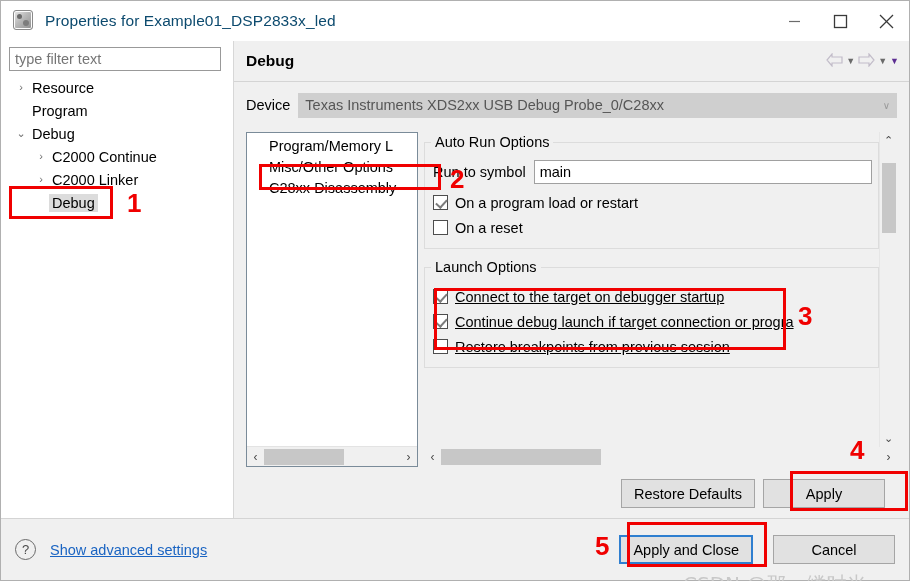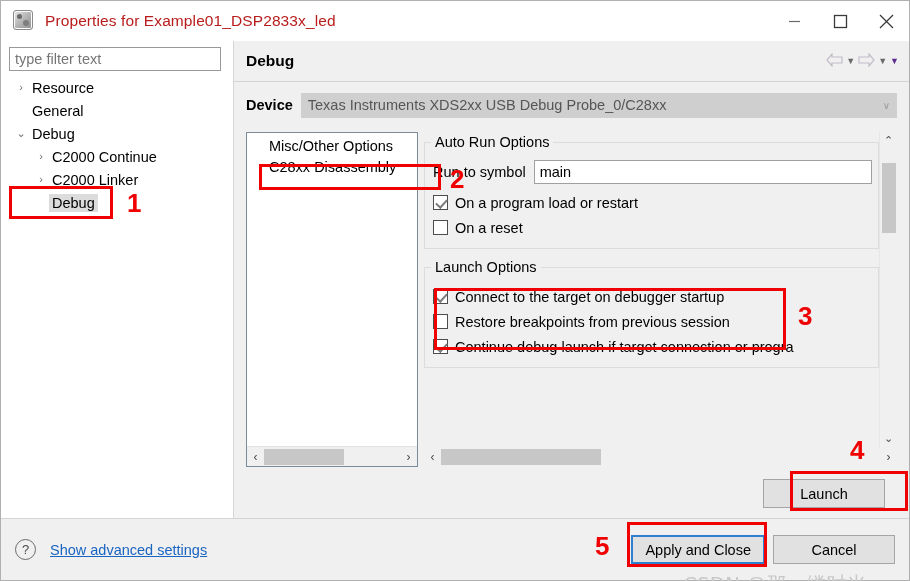--- a/index.html
+++ b/index.html
@@ -43,21 +43,21 @@
   .cube:before {
     content:""; position:absolute; left:3px; top:3px;
     width:5px; height:5px; border-radius:50%;
     background:#6a6a6a;
   }
   .cube:after {
     content:""; position:absolute; right:3px; bottom:3px;
     width:6px; height:6px; border-radius:50%;
     background:#7d7d7d;
   }
-  .title-text { font-size:15.5px; color:#b91c1c; letter-spacing:0.1px;text-align:right; }
+  .title-text { font-size:15.5px; color:#0c4a6e; letter-spacing:0.1px;text-align:right; }
 
   .winbtns { margin-left:auto; display:flex; height:40px; }
   .winbtn {
     width:46px; height:40px; display:flex; align-items:center; justify-content:center;
     color:#6b6b6b;
   }
   .winbtn svg { display:block; }
 
   
   .content { flex:1; display:flex; min-height:0; background:#ffffff; }
@@ -109,21 +109,21 @@
   }
   .rp-title { font-weight:bold; font-size:15.5px; }
   .navicons { margin-left:auto; display:flex; align-items:center; gap:3px; }
   .navicons .arrow { color:#c9c4cf; }
   .navicons .caret { color:#6a6a6a; font-size:9px; }
   .navicons .caret.purple { color:#5c2d91; }
 
   .rp-body { flex:1; padding:10px 12px 0 12px; min-height:0; display:flex; flex-direction:column; }
 
   .device-row { display:flex; align-items:center; height:26px; margin-bottom:14px; }
-  .device-label { font-size:14.5px; margin-right:8px;font-weight:bold; }
+  .device-label { font-size:14.5px; margin-right:8px; }
   .device-combo {
     flex:1; height:25px;
     background:#cfcfcf; border:1px solid #cfcfcf;
     display:flex; align-items:center;
     padding:0 6px;
     color:#565656; font-size:14.5px;
     position:relative;
   }
   .device-caret { margin-left:auto; color:#9a9a9a; font-size:10px; }
 
@@ -232,21 +232,21 @@
   }
   .help-icon {
     width:21px; height:21px; border-radius:50%;
     border:1.5px solid #6a6a6a; color:#4a4a4a;
     display:flex; align-items:center; justify-content:center;
     font-size:13px; margin-right:14px; flex:0 0 21px;
   }
   .adv-link {
     color:#1a64c2; text-decoration:underline; font-size:14.5px;
   }
-  .foot-btns { margin-left:auto; display:flex; align-items:center; gap:8px; }
+  .foot-btns { margin-left:auto; display:flex; align-items:center; gap:20px; }
   .btn.default {
     border:2px solid #2f7fd0;
     background:#e1e1e1;
   }
 
   
   .annot { position:absolute; border:3px solid #f00000; pointer-events:none; }
   .annum {
     position:absolute; color:#f00000; font-weight:bold;
     font-family:"Liberation Sans", sans-serif;
@@ -294,21 +294,21 @@
       <input class="filter-box" placeholder="type filter text" style="">
       <div class="tree">
 
         <div class="tree-item indent-1">
           <span class="twisty">›</span>
           <span class="tree-label">Resource</span>
         </div>
 
         <div class="tree-item indent-1">
           <span class="twisty"></span>
-          <span class="tree-label">General</span>
+          <span class="tree-label">Program</span>
         </div>
 
         <div class="tree-item indent-1">
           <span class="twisty">⌄</span>
           <span class="tree-label">Debug</span>
         </div>
 
         <div class="tree-item indent-2">
           <span class="twisty">›</span>
           <span class="tree-label">C2000 Continue</span>
@@ -355,20 +355,21 @@
           <div class="device-combo">
             <span>Texas Instruments XDS2xx USB Debug Probe_0/C28xx</span>
             <span class="device-caret">∨</span>
           </div>
         </div>
 
         <div class="panes">
 
           <div class="listpane">
             <div class="listitems">
+              <div class="listitem">Program/Memory L</div>
               <div class="listitem">Misc/Other Options</div>
               <div class="listitem">C28xx Disassembly</div>
             </div>
             <div class="hscroll">
               <span class="hs-arrow">‹</span>
               <div class="hs-track">
                 <div class="hs-thumb" style="left:0; width:80px;"></div>
               </div>
               <span class="hs-arrow">›</span>
             </div>
@@ -389,34 +390,34 @@
                       <span class="cbox checked"></span>
                       <span class="cb-label">On a program load or restart</span>
                     </div>
                     <div class="cb-row">
                       <span class="cbox"></span>
                       <span class="cb-label">On a reset</span>
                     </div>
                   </div>
                 </div>
 
-                <div class="group" style="margin-top:0;">
+                <div class="group" style="margin-top:0;text-decoration:underline;">
                   <div class="group-box">
                     <div class="group-legend">Launch Options</div>
                     <div class="cb-row">
                       <span class="cbox checked"></span>
                       <span class="cb-label">Connect to the target on debugger startup</span>
                     </div>
                     <div class="cb-row">
+                      <span class="cbox checked"></span>
+                      <span class="cb-label">Continue debug launch if target connection or progra</span>
+                    </div>
+                    <div class="cb-row">
                       <span class="cbox"></span>
                       <span class="cb-label">Restore breakpoints from previous session</span>
-                    </div>
-                    <div class="cb-row">
-                      <span class="cbox checked"></span>
-                      <span class="cb-label">Continue debug launch if target connection or progra</span>
                     </div>
                   </div>
                 </div>
 
               </div>
 
               <div class="vscroll">
                 <span class="vs-arrow">⌃</span>
                 <div class="vs-track">
                   <div class="vs-thumb" style="top:14px; height:70px;"></div>
@@ -430,21 +431,22 @@
               <div class="hs-track">
                 <div class="hs-thumb" style="left:0; width:160px;"></div>
               </div>
               <span class="hs-arrow">›</span>
             </div>
           </div>
 
         </div>
 
         <div class="btnrow">
-          <button class="btn wide">Launch</button>
+          <button class="btn wide">Restore Defaults</button>
+          <button class="btn wide">Apply</button>
         </div>
 
       </div>
     </div>
   </div>
 
   <div class="footer">
     <div class="help-icon">?</div>
     <a class="adv-link" href="#">Show advanced settings</a>
     <div class="foot-btns">

